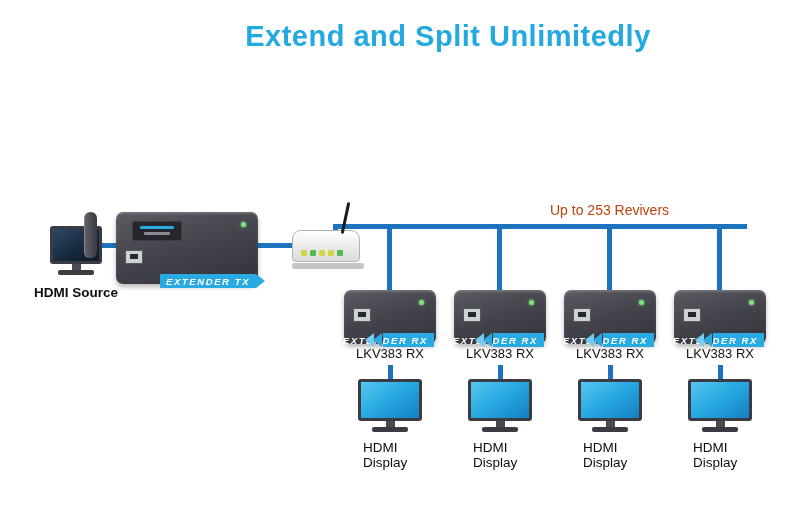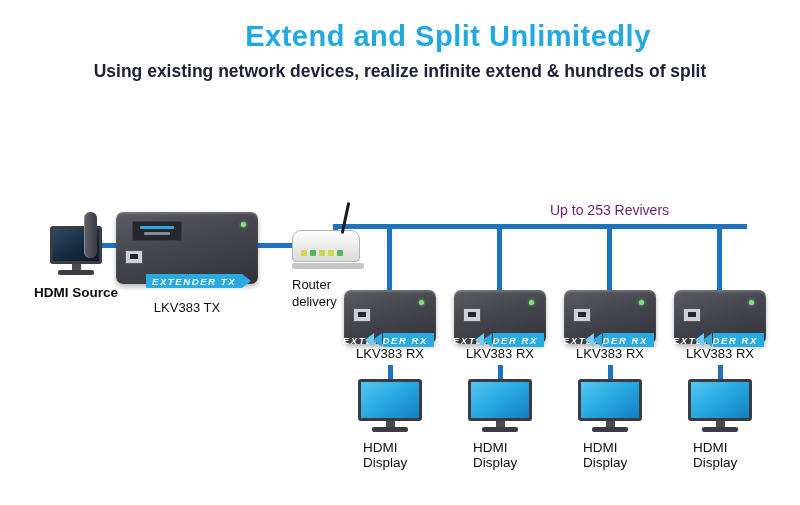--- a/index.html
+++ b/index.html
@@ -54,51 +54,50 @@
   .group{position:absolute;z-index:2;}
   .label{font-size:13px;color:#111;}
 
   .source-group{left:26px;top:226px;width:100px;}
   .stick{position:absolute;left:58px;top:-14px;width:13px;height:46px;border-radius:6px;
          background:linear-gradient(90deg,#62626a,#3a3a42);box-shadow:inset 1px 0 0 rgba(255,255,255,.25);}
   .source-label{margin-top:10px;text-align:center;font-weight:bold;font-size:13.5px;color:#0d0d0d;}
 
   .tx-group{left:116px;top:212px;width:142px;}
   .extender.tx{width:142px;height:72px;}
-  .tx-banner{bottom:-4px;left:30px;text-align:right;}
+  .tx-banner{bottom:-4px;left:44px;text-align:right;}
   .tx-label{position:absolute;top:88px;width:100%;text-align:center;}
 
   .router-group{left:292px;top:230px;width:86px;}
   .router-body{position:relative;width:66px;height:30px;border:1px solid #b2b2b2;border-radius:9px 9px 4px 4px;
                background:linear-gradient(#ffffff,#dadada);}
   .antenna{position:absolute;right:12px;top:-29px;width:3px;height:32px;background:#1b1b1b;
            border-radius:2px;transform:rotate(12deg);}
   .router-ports{position:absolute;left:8px;bottom:5px;display:flex;gap:3px;}
   .router-ports i{width:6px;height:6px;background:#d2d64c;border-radius:1px;}
   .router-ports i.g{background:#55b855;}
   .router-base{width:72px;height:6px;background:#c6c6c6;border-radius:2px;margin-top:1px;}
   .router-label{margin-top:8px;line-height:1.3;white-space:pre-line;}
 
-  .note{position:absolute;left:550px;top:202px;font-size:14px;color:#701a75;z-index:2;}
+  .note{position:absolute;left:550px;top:202px;font-size:14px;color:#c2410c;z-index:2;}
 
   .rx-col{position:absolute;top:290px;width:110px;display:flex;flex-direction:column;align-items:center;z-index:2;}
   .extender.rx{width:92px;height:54px;}
   .rx-banner{bottom:-3px;left:18px;right:2px;justify-content:flex-end;margin-left:21px;}
   .unit-label{margin-top:2px;}
   .vcable{width:5px;height:14px;background:#1e73be;margin-top:4px;}
   .monitor.display{margin-top:0;}
   .display-label{margin-top:8px;font-size:13.5px;color:#0d0d0d;padding-left:28px;}
 </style>
 </head>
 <body>
 
 <div class="page">
 
   <div class="title">Extend and Split Unlimitedly</div>
-  <div class="subtitle">Using existing network devices, realize infinite extend &amp; hundreds of split</div>
 
   <div class="cable" style="left:54px;top:243px;width:80px;height:5px;"></div>
   <div class="cable" style="left:250px;top:243px;width:58px;height:5px;"></div>
   <div class="cable" style="left:333px;top:224px;width:5px;height:16px;"></div>
   <div class="cable" style="left:333px;top:224px;width:414px;height:5px;"></div>
   <div class="cable" style="left:387px;top:226px;width:5px;height:66px;"></div>
   <div class="cable" style="left:497px;top:226px;width:5px;height:66px;"></div>
   <div class="cable" style="left:607px;top:226px;width:5px;height:66px;"></div>
   <div class="cable" style="left:717px;top:226px;width:5px;height:66px;"></div>
 
@@ -120,37 +119,34 @@
           <i></i>
           <i></i>
         </div>
       <div class="port-eth" style="top:38px;"></div>
       <div class="led"></div>
       <div class="banner tx-banner">
         <span>EXTENDER TX</span>
         <span class="arrow-r"></span>
       </div>
     </div>
-    <div class="label tx-label">LKV383 TX</div>
   </div>
 
   <div class="group router-group">
     <div class="router-body">
       <div class="antenna"></div>
       <div class="router-ports">
         <i></i>
           <i class="g"></i>
           <i></i>
           <i></i>
           <i class="g"></i>
       </div>
     </div>
     <div class="router-base"></div>
-    <div class="label router-label">Router
-delivery</div>
   </div>
 
   <div class="rx-col" style="left:335px;">
     <div class="extender rx">
       <div class="port-eth"></div>
       <div class="led"></div>
       <div class="banner rx-banner">
         <span class="arrow-l a2"></span>
         <span class="arrow-l a1"></span>
         <span>EXTENDER RX</span>

